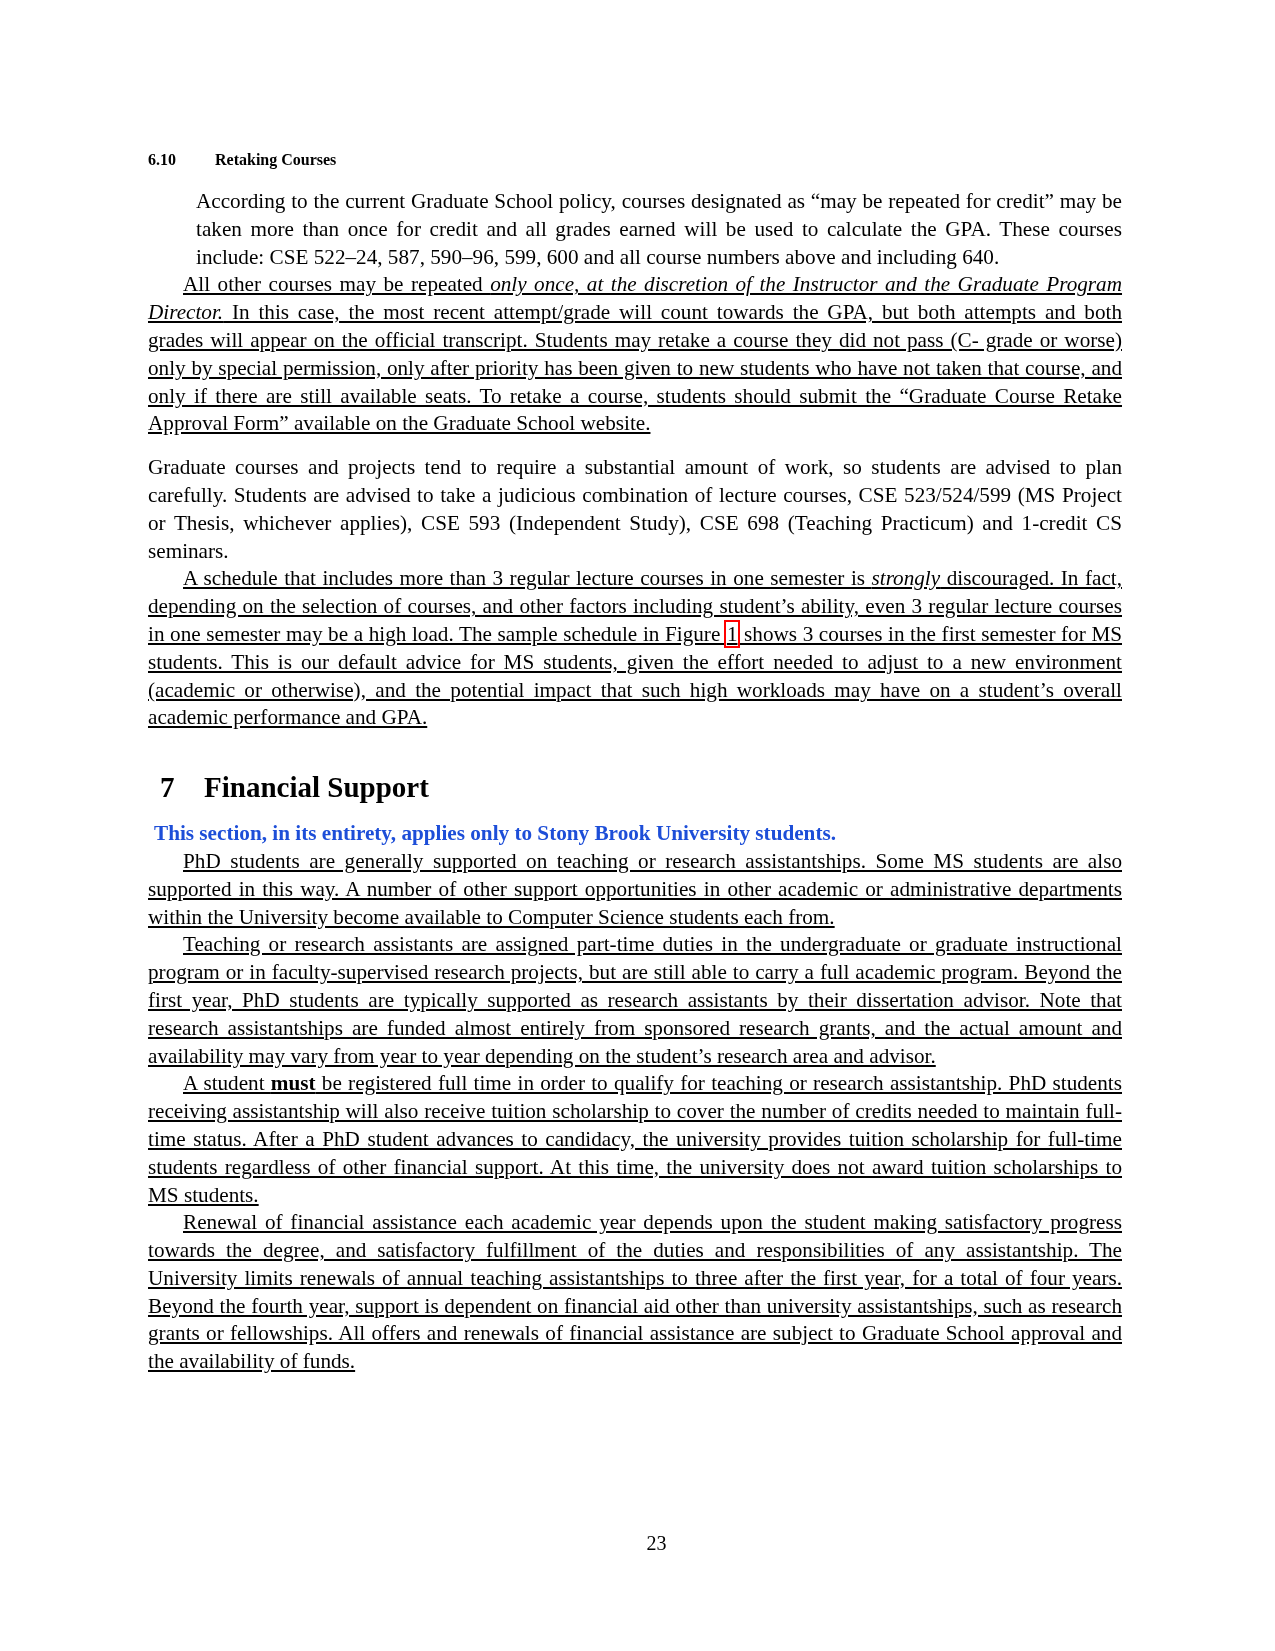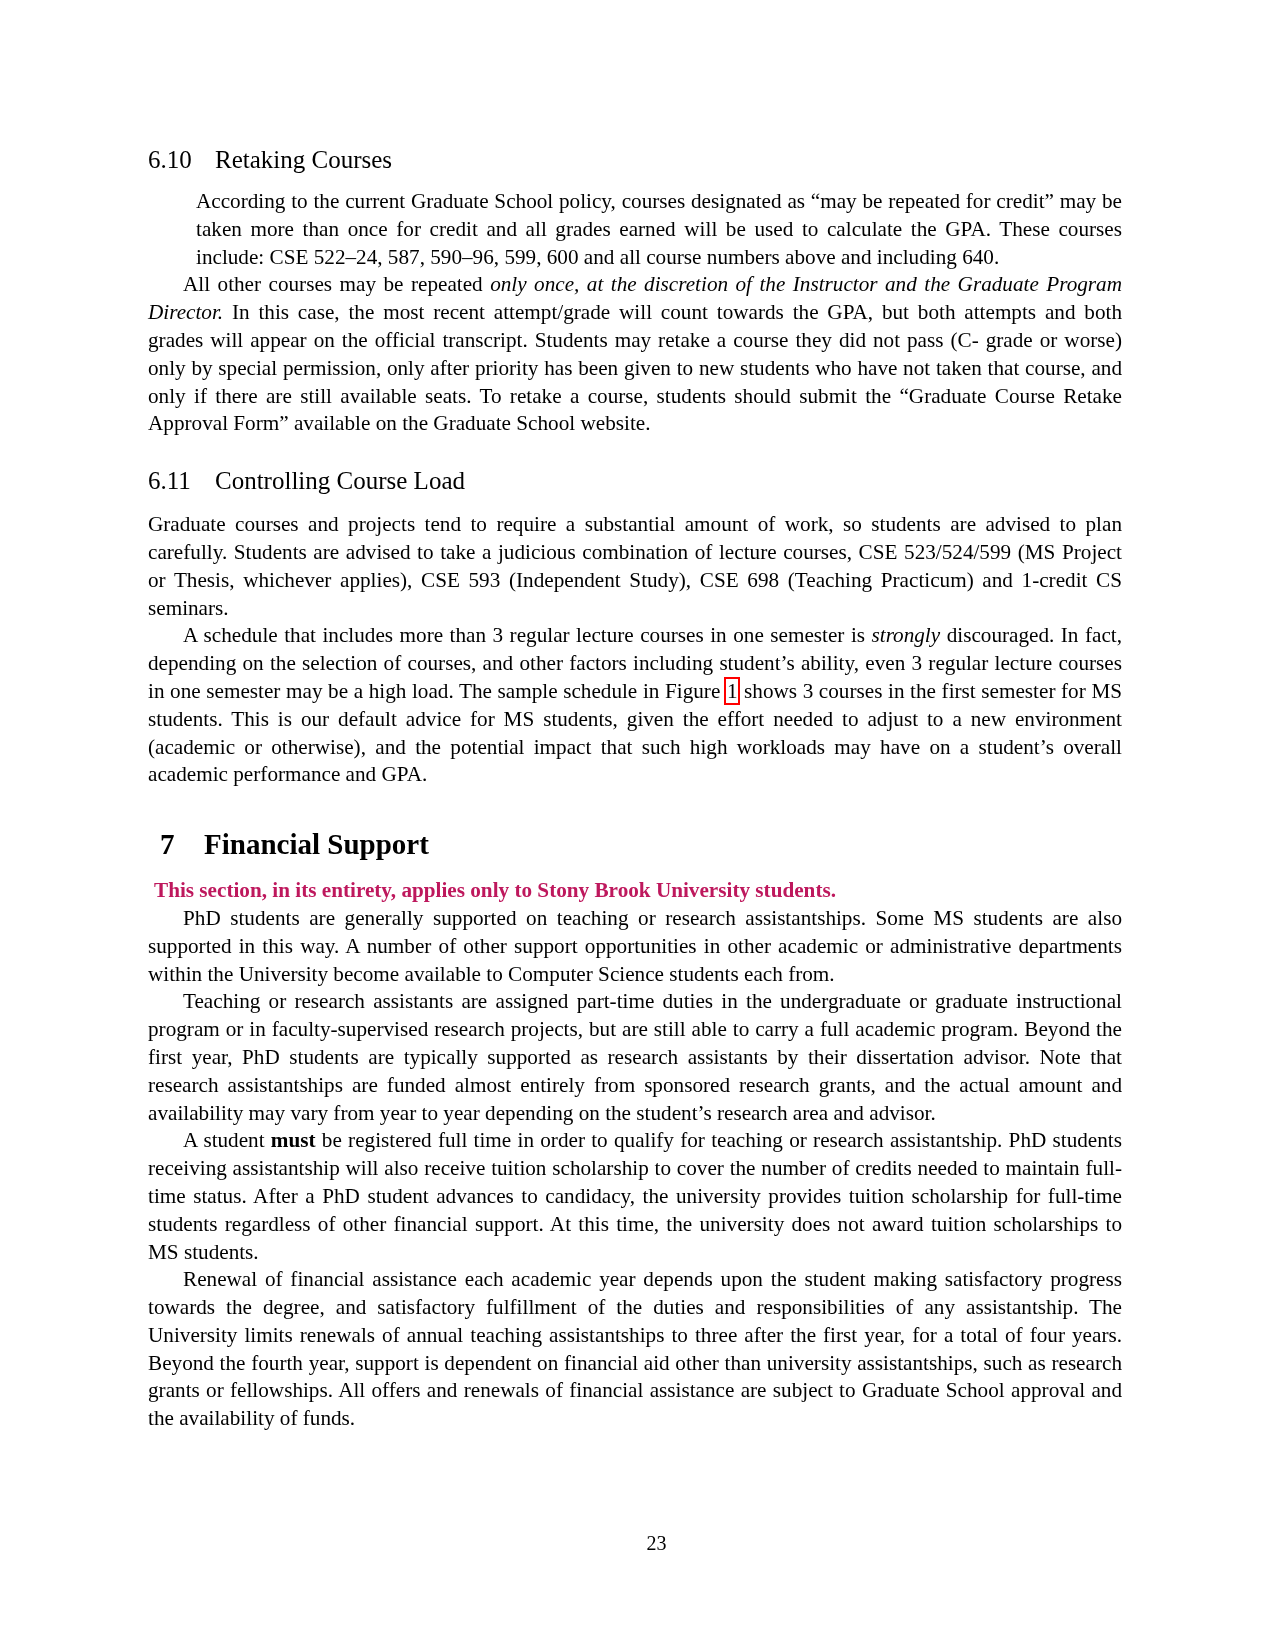--- a/index.html
+++ b/index.html
@@ -5,28 +5,28 @@
     html, body { margin: 0; padding: 0; background: #ffffff; }
     body {
       width: 1275px; height: 1651px; position: relative; overflow: hidden;
       font-family: "Liberation Serif", "DejaVu Serif", serif;
       color: #000000;
     }
     .page {
       position: absolute; left: 148px; top: 140px; width: 974px;
     }
     .subsec-head {
-      font-weight: normal; font-size: 25px; line-height: 28px; margin: 0;
+      font-weight: bold; font-size: 16px; line-height: 28px; margin: 0;
     }
     .subsec-head .num { display: inline-block; width: 67px; }
     .para {
       font-size: 21.2px; line-height: 27.8px; margin: 0;
       text-align: justify; hyphens: manual;
     }
-    .para.indent { text-indent: 35px; }
+    .para.indent { text-indent: 35px; text-decoration: underline; }
     .sec-head {
       font-weight: bold; font-size: 29px; line-height: 34px; margin: 12px;
     }
     .sec-head .num { display: inline-block; width: 44px; }
     .note {
       color: #8b0000; font-weight: bold; font-size: 21.2px; line-height: 27.8px;
       margin: 0; padding-left: 6px;
     }
     .figref {
       outline: 2px solid #ff0000; outline-offset: 0px; padding: 0 1px;
@@ -46,29 +46,26 @@
 <body>
 
 <div class="page">
 
   <h3 class="subsec-head" id="s610-head">
     <span class="num">6.10</span><span>Retaking Courses</span>
   </h3>
   <p class="para" id="s610-p1">According to the current Graduate School policy, courses designated as “may be repeated for credit” may be taken more than once for credit and all grades earned will be used to calculate the GPA. These courses include: CSE 522–24, 587, 590–96, 599, 600 and all course numbers above and including 640.</p>
   <p class="para indent"><span>All other courses may be repeated </span><em>only once, at the discretion of the Instructor and the Graduate Program Director.</em><span> In this case, the most recent attempt/grade will count towards the GPA, but both attempts and both grades will appear on the official transcript.  Students may retake a course they did not pass (C- grade or worse) only by special permission, only after priority has been given to new students who have not taken that course, and only if there are still available seats.  To retake a course, students should submit the “Graduate Course Retake Approval Form” available on the Graduate School website.</span></p>
 
-  <h3 class="subsec-head" id="s611-head">
-    <span class="num">6.11</span><span>Controlling Course Load</span>
-  </h3>
   <p class="para" id="s611-p1">Graduate courses and projects tend to require a substantial amount of work, so students are advised to plan carefully.  Students are advised to take a judicious combination of lecture courses, CSE 523/524/599 (MS Project or Thesis, whichever applies), CSE 593 (Independent Study), CSE 698 (Teaching Practicum) and 1-credit CS seminars.</p>
   <p class="para indent"><span>A schedule that includes more than 3 regular lecture courses in one semester is </span><em>strongly</em><span> discouraged. In fact, depending on the selection of courses, and other factors including student’s ability, even 3 regular lecture courses in one semester may be a high load. The sample schedule in Figure </span><a class="figref" style="outline-color: rgb(255, 0, 0);">1</a><span> shows 3 courses in the first semester for MS students. This is our default advice for MS students, given the effort needed to adjust to a new environment (academic or otherwise), and the potential impact that such high workloads may have on a student’s overall academic performance and GPA.</span></p>
 
   <h2 class="sec-head" id="s7-head">
     <span class="num">7</span><span>Financial Support</span>
   </h2>
-  <p class="note" id="s7-note" style="color: #be185d;">This section, in its entirety, applies only to Stony Brook University students.</p>
+  <p class="note" id="s7-note" style="color: #1d4ed8;">This section, in its entirety, applies only to Stony Brook University students.</p>
   <p class="para indent">PhD students are generally supported on teaching or research assistantships.  Some MS students are also supported in this way.  A number of other support opportunities in other academic or administrative departments within the University become available to Computer Science students each from.</p>
   <p class="para indent">Teaching or research assistants are assigned part-time duties in the undergraduate or graduate instruc­tional program or in faculty-supervised research projects, but are still able to carry a full academic program. Beyond the first year, PhD students are typically supported as research assistants by their dissertation advisor. Note that research assistantships are funded almost entirely from sponsored research grants, and the actual amount and availability may vary from year to year depending on the student’s research area and advisor.</p>
   <p class="para indent"><span>A student </span><strong>must</strong><span> be registered full time in order to qualify for teaching or research assistantship.  PhD students receiving assistantship will also receive tuition scholarship to cover the number of credits needed to maintain full-time status.  After a PhD student advances to candidacy, the university provides tuition scholarship for full-time students regardless of other financial support. At this time, the university does not award tuition scholarships to MS students.</span></p>
   <p class="para indent">Renewal of financial assistance each academic year depends upon the student making satisfactory progress towards the degree, and satisfactory fulfillment of the duties and responsibilities of any assistantship.  The University limits renewals of annual teaching assistantships to three after the first year, for a total of four years.  Beyond the fourth year, support is dependent on financial aid other than university assistantships, such as research grants or fellowships. All offers and renewals of financial assistance are subject to Graduate School approval and the availability of funds.</p>
 </div>
 
 <div class="pagenum">23</div>
 
 </body></html>

